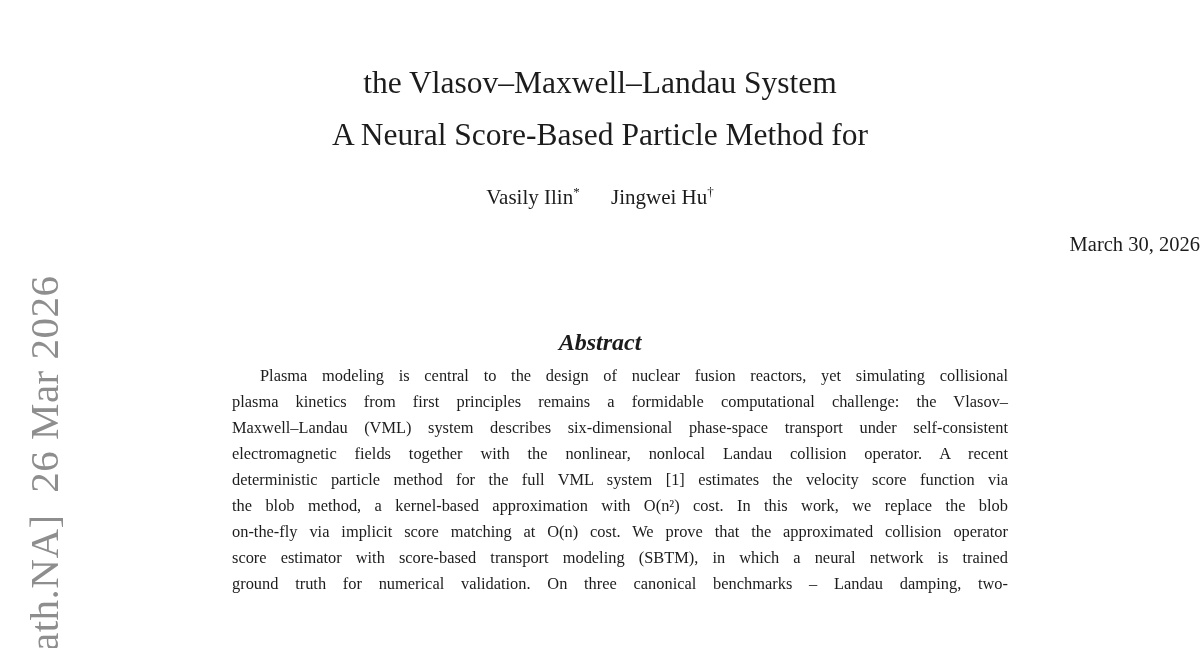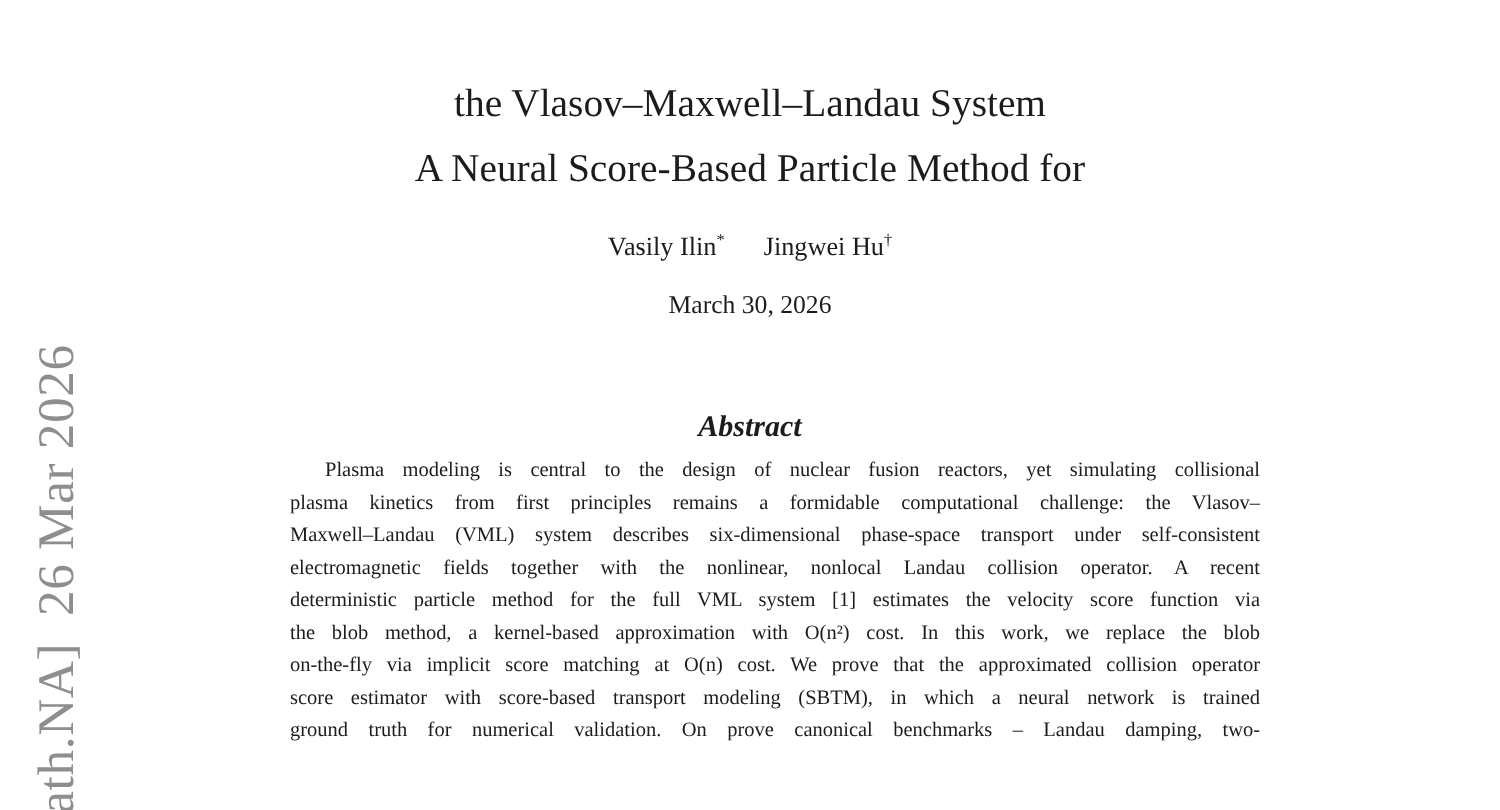--- a/index.html
+++ b/index.html
@@ -58,21 +58,21 @@
   .author sup {
     font-size: 62%;
     line-height: 0;
     vertical-align: super;
   }
   .date {
     position: absolute;
     top: 231px;
     left: 0;
     width: 100%;
-    text-align: center;
+    text-align: right;
     font-size: 20.5px;
     line-height: 26px;
   }
   .abstract-heading {
     position: absolute;
     top: 329px;
     left: 0;
     width: 100%;
     text-align: center;
     font-size: 24px;
@@ -121,16 +121,16 @@
 
   <div class="abstract">
     <div class="aline first">Plasma modeling is central to the design of nuclear fusion reactors, yet simulating collisional</div>
     <div class="aline">plasma kinetics from first principles remains a formidable computational challenge: the Vlasov–</div>
     <div class="aline">Maxwell–Landau (VML) system describes six-dimensional phase-space transport under self-consistent</div>
     <div class="aline">electromagnetic fields together with the nonlinear, nonlocal Landau collision operator.  A recent</div>
     <div class="aline">deterministic particle method for the full VML system [1] estimates the velocity score function via</div>
     <div class="aline">the blob method, a kernel-based approximation with O(n²) cost.  In this work, we replace the blob</div>
     <div class="aline">on-the-fly via implicit score matching at O(n) cost.  We prove that the approximated collision operator</div>
     <div class="aline">score estimator with score-based transport modeling (SBTM), in which a neural network is trained</div>
-    <div class="aline">ground truth for numerical validation.  On prove canonical benchmarks – Landau damping, two-</div>
+    <div class="aline">ground truth for numerical validation.  On three canonical benchmarks – Landau damping, two-</div>
   </div>
 
 </div>
 
 </body></html>

